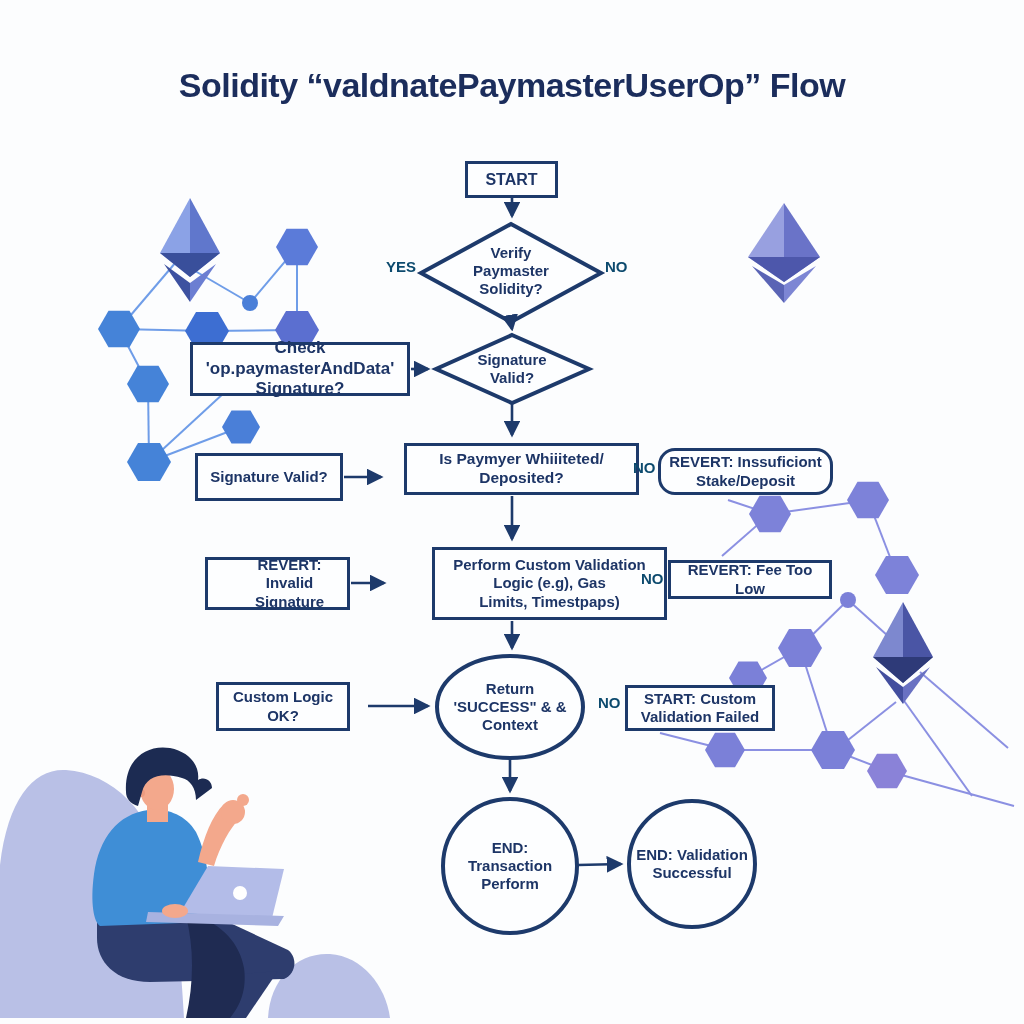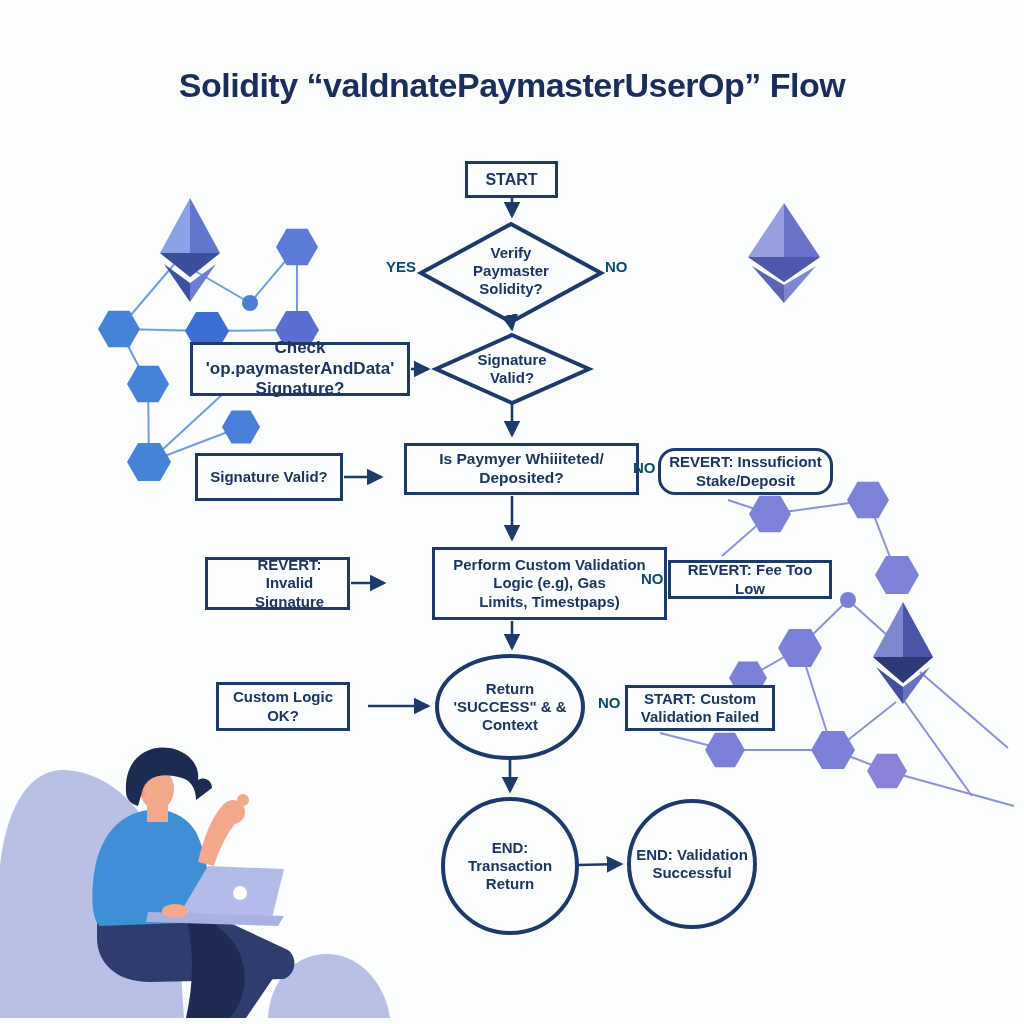--- a/index.html
+++ b/index.html
@@ -209,21 +209,21 @@
   <div class="node shapelabel" id="n-verify">Verify
 Paymaster
 Solidity?</div>
   <div class="node shapelabel" id="n-sigdiamond">Signature
 Valid?</div>
   <div class="node shapelabel" id="n-return">Return
 'SUCCESS" &amp; &amp;
 Context</div>
   <div class="node shapelabel" id="n-endfail">END:
 Transaction
-Return</div>
+Perform</div>
   <div class="node shapelabel" id="n-endok">END: Validation
 Successful</div>
 
   <span class="edge-label" id="l-yes">YES</span>
   <span class="edge-label" id="l-no1">NO</span>
   <span class="edge-label" id="l-no2">NO</span>
   <span class="edge-label" id="l-no3">NO</span>
   <span class="edge-label" id="l-no4">NO</span>
 
 </div>

